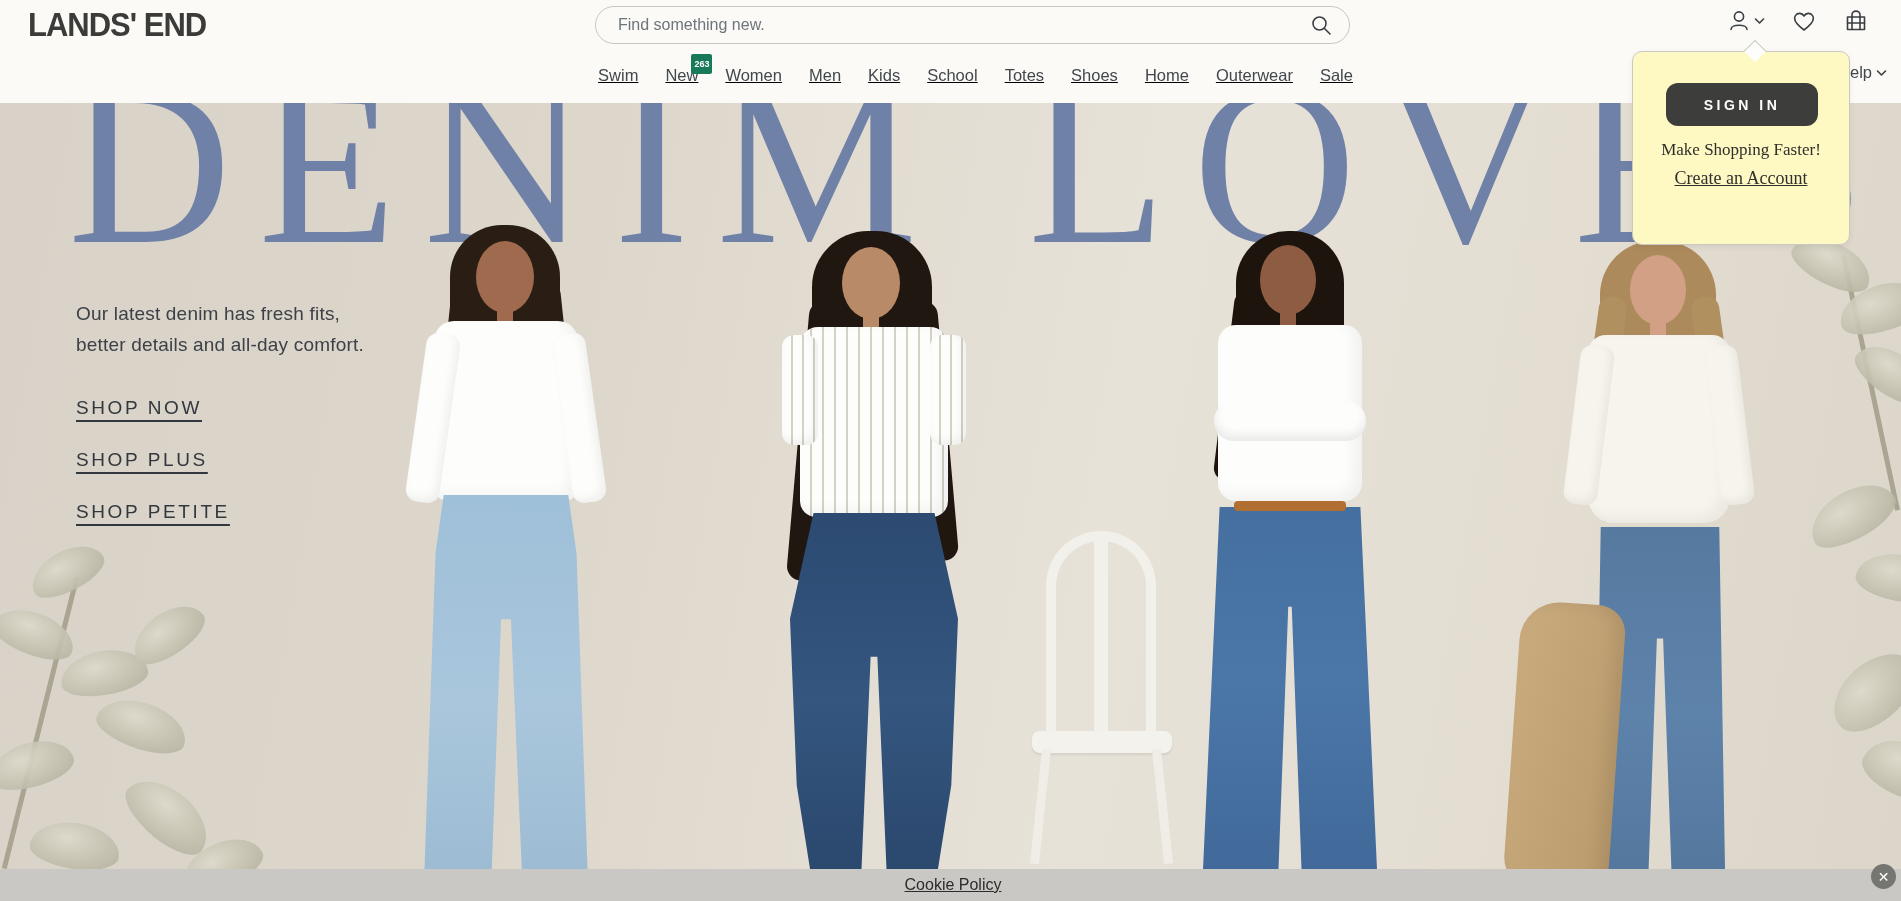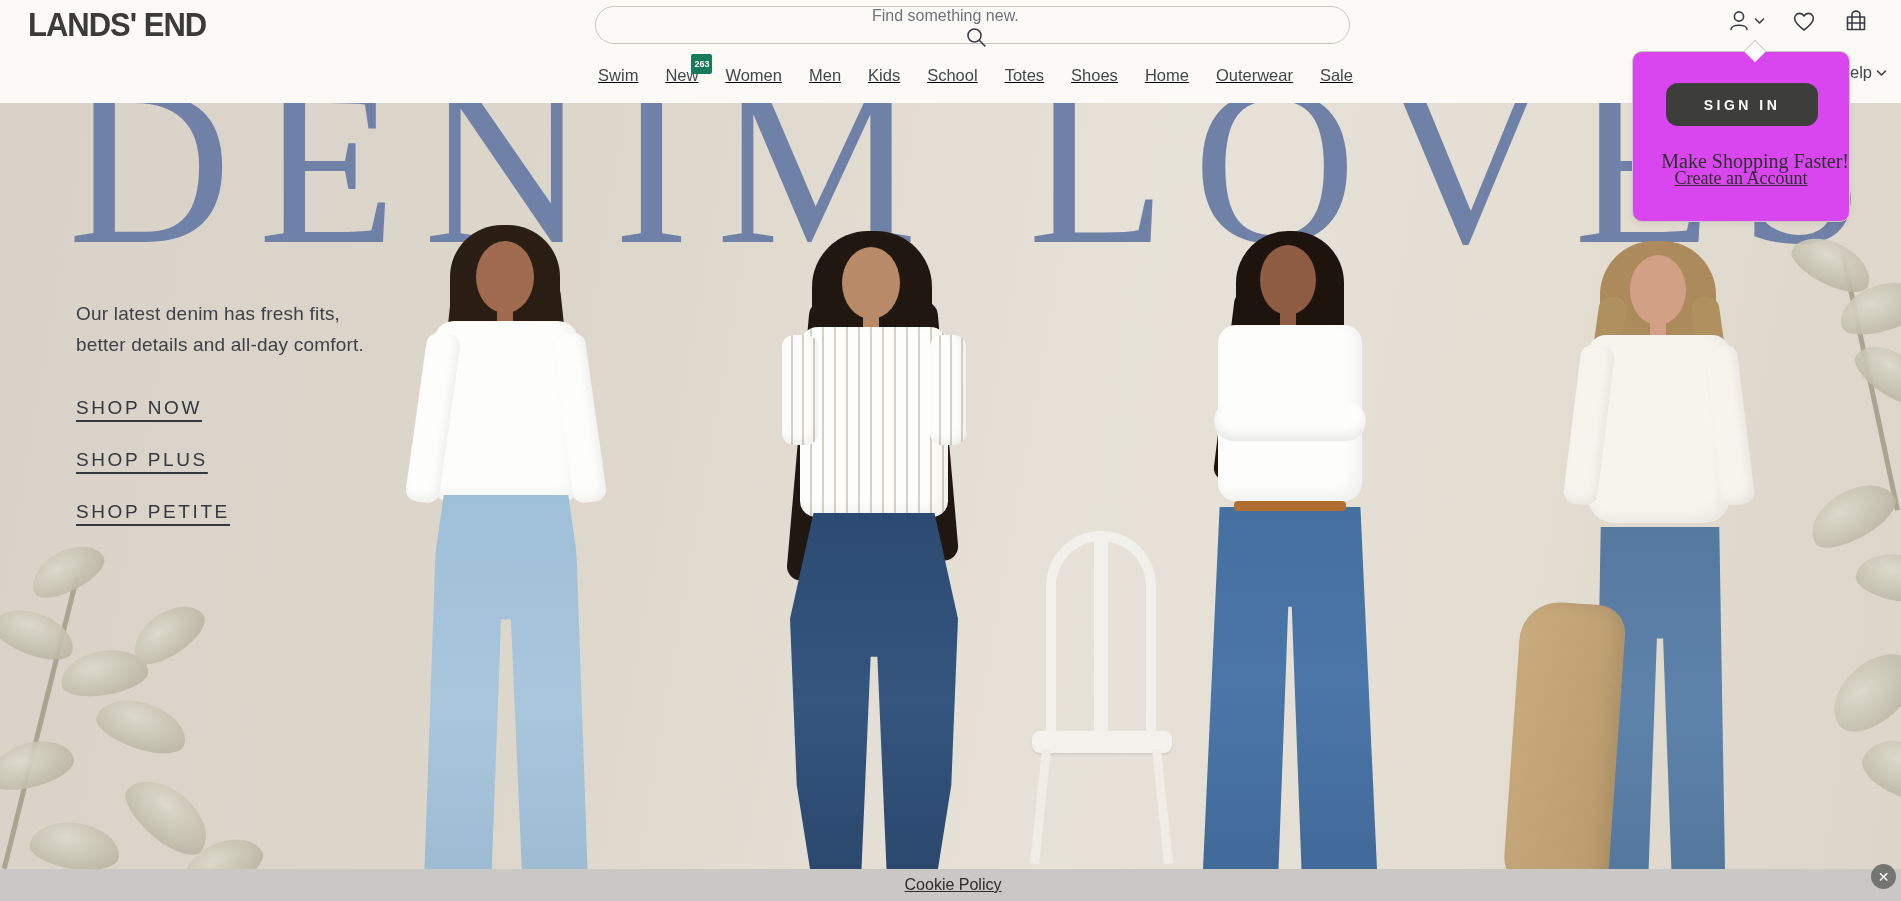--- a/index.html
+++ b/index.html
@@ -2,39 +2,39 @@
 <html><head>
 <meta charset="utf-8">
 <style>
   * { margin:0; padding:0; box-sizing:border-box; }
   html,body { width:1901px; height:901px; overflow:hidden; }
   body { font-family:"Liberation Sans", sans-serif; background:#fbfaf6; position:relative; }
 
   
   .header { position:absolute; top:0; left:0; width:1901px; height:103px; background:#fbfaf6; z-index:20; }
   .logo { position:absolute; left:28px; top:6px; font-size:31px; font-weight:800; letter-spacing:-1px; color:#3b3b39; transform:scaleY(1.08); transform-origin:top left; cursor:pointer; }
-  .search-wrap { position:absolute; left:595px; top:6px; width:755px; height:38px; border:1px solid #c9c7c0; border-radius:20px; background:#fbfaf6; display:flex; align-items:center; padding:0 16px 0 22px;flex-direction:column; }
+  .search-wrap { position:absolute; left:595px; top:6px; width:755px; height:38px; border:1px solid #c9c7c0; border-radius:20px; background:#fbfaf6; display:flex; align-items:center; padding:0 16px 0 22px; }
   .search-wrap input { flex:1; border:none; outline:none; background:transparent; font-size:16px; color:#4a4f54; font-family:"Liberation Sans", sans-serif; }
   .search-wrap input::placeholder { color:#6e747b; opacity:1; }
   .hdr-icons { position:absolute; right:32px; top:8px; display:flex; align-items:center; gap:26px; }
   .hdr-icon { cursor:pointer; display:flex; align-items:center; color:#3a3f44; }
   .icon-svg { stroke:#3a3f44; fill:none; stroke-width:1.6; stroke-linecap:round; stroke-linejoin:round; }
 
   
   .nav-row { position:absolute; top:55px; left:0; width:1901px; height:40px; display:flex; align-items:center; justify-content:center; z-index:21;text-decoration:underline; }
   .nav-list { display:flex; align-items:center; gap:27px; margin-left:50px; }
   .nav-item { font-size:16.5px; color:#42474c; cursor:pointer; position:relative; white-space:nowrap; }
   .nav-badge { position:absolute; top:-12px; right:-14px; min-width:20px; height:20px; border-radius:2px; background:#18795b; color:#fff; font-size:9px; font-weight:bold; display:flex; align-items:center; justify-content:center; padding:0 3px; }
   .help-item { position:absolute; right:14px; top:8px; font-size:16.5px; color:#42474c; cursor:pointer; display:flex; align-items:center; gap:4px; z-index:21; }
 
   
-  .popover { position:absolute; left:1632px; top:51px; width:218px; height:171px; background:#d946ef; border:1px solid #c9c9c3; border-radius:10px; z-index:50; box-shadow:0 2px 6px rgba(0,0,0,.06);padding-left:20px; }
+  .popover { position:absolute; left:1632px; top:51px; width:218px; height:194px; background:#fef9c3; border:1px solid #c9c9c3; border-radius:10px; z-index:50; box-shadow:0 2px 6px rgba(0,0,0,.06);padding-left:20px; }
   .popover .caret { position:absolute; left:114px; top:-9px; width:16px; height:16px; background:#fdfdfb; border-left:1px solid #c9c9c3; border-top:1px solid #c9c9c3; transform:rotate(45deg); }
   .signin-btn { position:absolute; left:33px; top:31px; width:152px; height:43px; background:#3d3d3b; color:#fff; border:none; border-radius:12px; font-size:14px; font-weight:bold; letter-spacing:3.5px; cursor:pointer; font-family:"Liberation Sans", sans-serif; }
-  .pop-msg { position:absolute; left:0; top:88px; width:100%; text-align:right; font-family:"Liberation Serif", serif; font-size:20px; color:#2f2f2d;margin-top:10px; }
+  .pop-msg { position:absolute; left:0; top:88px; width:100%; text-align:center; font-family:"Liberation Serif", serif; font-size:17px; color:#2f2f2d; }
   .pop-link { position:absolute; left:0; top:116px; width:100%; text-align:center; font-family:"Liberation Serif", serif; font-size:18px; color:#2f2f2d; text-decoration:underline; cursor:pointer; }
 
   
   .hero { position:absolute; top:103px; left:0; width:1901px; height:798px; overflow:hidden; background:linear-gradient(100deg,#d9d2c8 0%,#ddd6cb 30%,#e7e2d8 58%,#e3ddd2 78%,#dcd5c9 100%); z-index:5; }
   .headline { position:absolute; left:68px; top:-50px; font-family:"Liberation Serif", serif; font-size:226px; line-height:1; letter-spacing:0.12em; color:#7081a7; white-space:nowrap; transform:scaleY(1.0); }
   .hero-copy { position:absolute; left:76px; top:196px; font-size:19px; line-height:1.62; color:#3c4147; white-space:pre-line; letter-spacing:.2px; }
   .shop-link { position:absolute; left:76px; font-size:19px; letter-spacing:2.6px; color:#32383d; text-decoration:underline; text-underline-offset:6px; text-decoration-thickness:1.5px; cursor:pointer; white-space:nowrap;margin-top:28px; }
 
   
   .model { position:absolute; z-index:8; }

